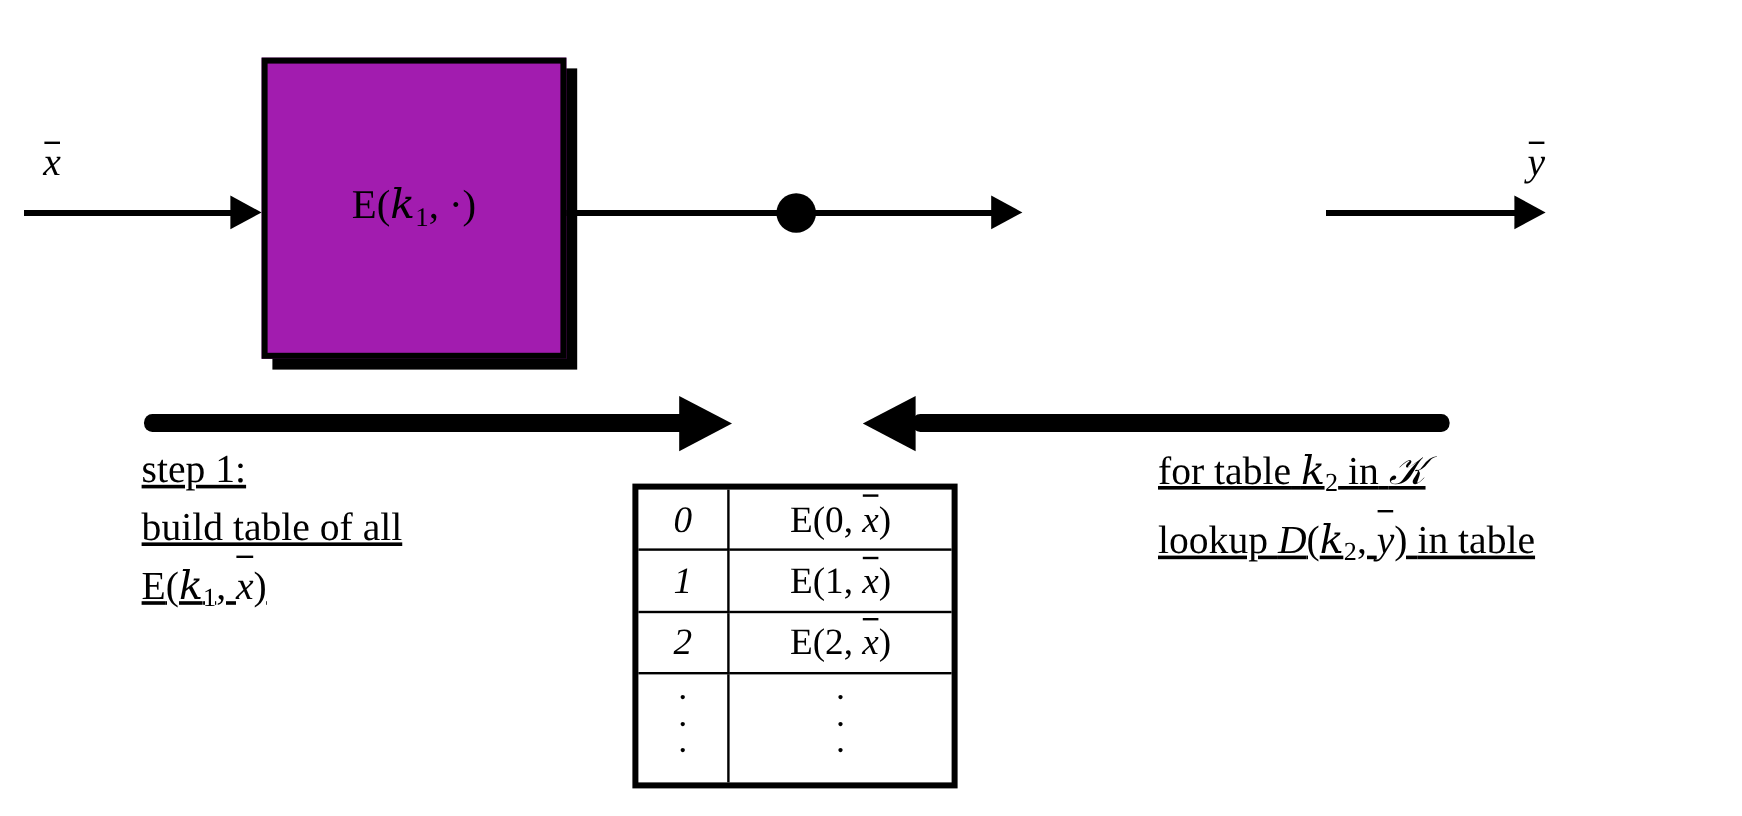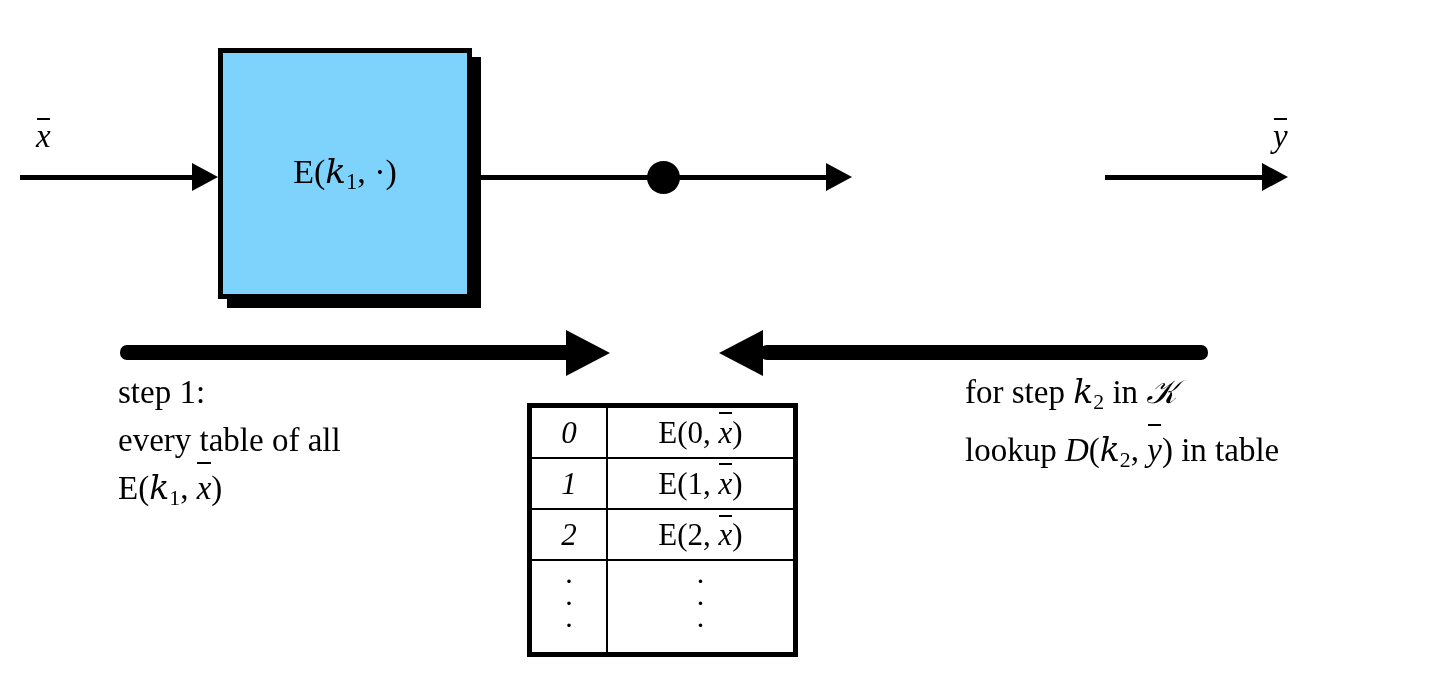--- a/index.html
+++ b/index.html
@@ -50,21 +50,21 @@
   .scriptK {
     font-family: "DejaVu Serif", "Liberation Serif", serif;
     font-style: italic;
     font-weight: 400;
   }
 
   
   .procbox {
     position: absolute;
     box-sizing: border-box;
-    background: #7dd3fc;
+    background: #a21caf;
     border: 5px solid #000000;
     box-shadow: 9px 9px 0 0 #000000;
     display: flex;
     align-items: center;
     justify-content: center;
   }
   .procbox .label {
     font-size: 34px;
     line-height: 1;
   }
@@ -115,21 +115,21 @@
     border-right: 44px solid #000000;
   }
 
   
   .caption {
     position: absolute;
     font-size: 33px;
     line-height: 48px;
     white-space: nowrap;
   }
-  .caption .line { display: block; }
+  .caption .line { display: block; text-decoration: underline; }
 
   
   .lookup {
     position: absolute;
     box-sizing: border-box;
     border: 5px solid #000000;
     border-collapse: collapse;
     background: #ffffff;
   }
   .lookup table {
@@ -194,29 +194,29 @@
   </div>
 
   <div class="fatshaft" style="left:120px; top:345px; width:455px;"></div>
   <div class="fathead-r" style="left:566px; top:330px;"></div>
 
   <div class="fatshaft" style="left:760px; top:345px; width:448px;"></div>
   <div class="fathead-l" style="left:719px; top:330px;"></div>
 
   <div class="caption" style="left:118px; top:368px;">
     <span class="line">step 1:</span>
-    <span class="line">every table of all</span>
+    <span class="line">build table of all</span>
     <span class="line math">
       <span class="up">E</span><span class="up">(</span><span class="kap">k</span><span class="sub">1</span><span class="up">,&nbsp;</span><span class="ovl">x</span><span class="up">)</span>
     </span>
   </div>
 
   <div class="caption" style="left:965px; top:368px;">
     <span class="line math">
-      <span class="up">for step</span><span class="up">&nbsp;</span><span class="kap">k</span><span class="sub">2</span><span class="up">&nbsp;</span><span class="up">in</span><span class="up">&nbsp;</span><span class="scriptK">𝒦</span>
+      <span class="up">for table</span><span class="up">&nbsp;</span><span class="kap">k</span><span class="sub">2</span><span class="up">&nbsp;</span><span class="up">in</span><span class="up">&nbsp;</span><span class="scriptK">𝒦</span>
     </span>
     <span class="line math">
       <span class="up">lookup</span><span class="up">&nbsp;</span><span>D</span><span class="up">(</span><span class="kap">k</span><span class="sub">2</span><span class="up">,&nbsp;</span><span class="ovl">y</span><span class="up">)&nbsp;</span><span class="up">in table</span>
     </span>
   </div>
 
   <div class="lookup" style="left:527px; top:403px; width:271px; height:254px;">
     <table>
       <tbody>
         <tr>

